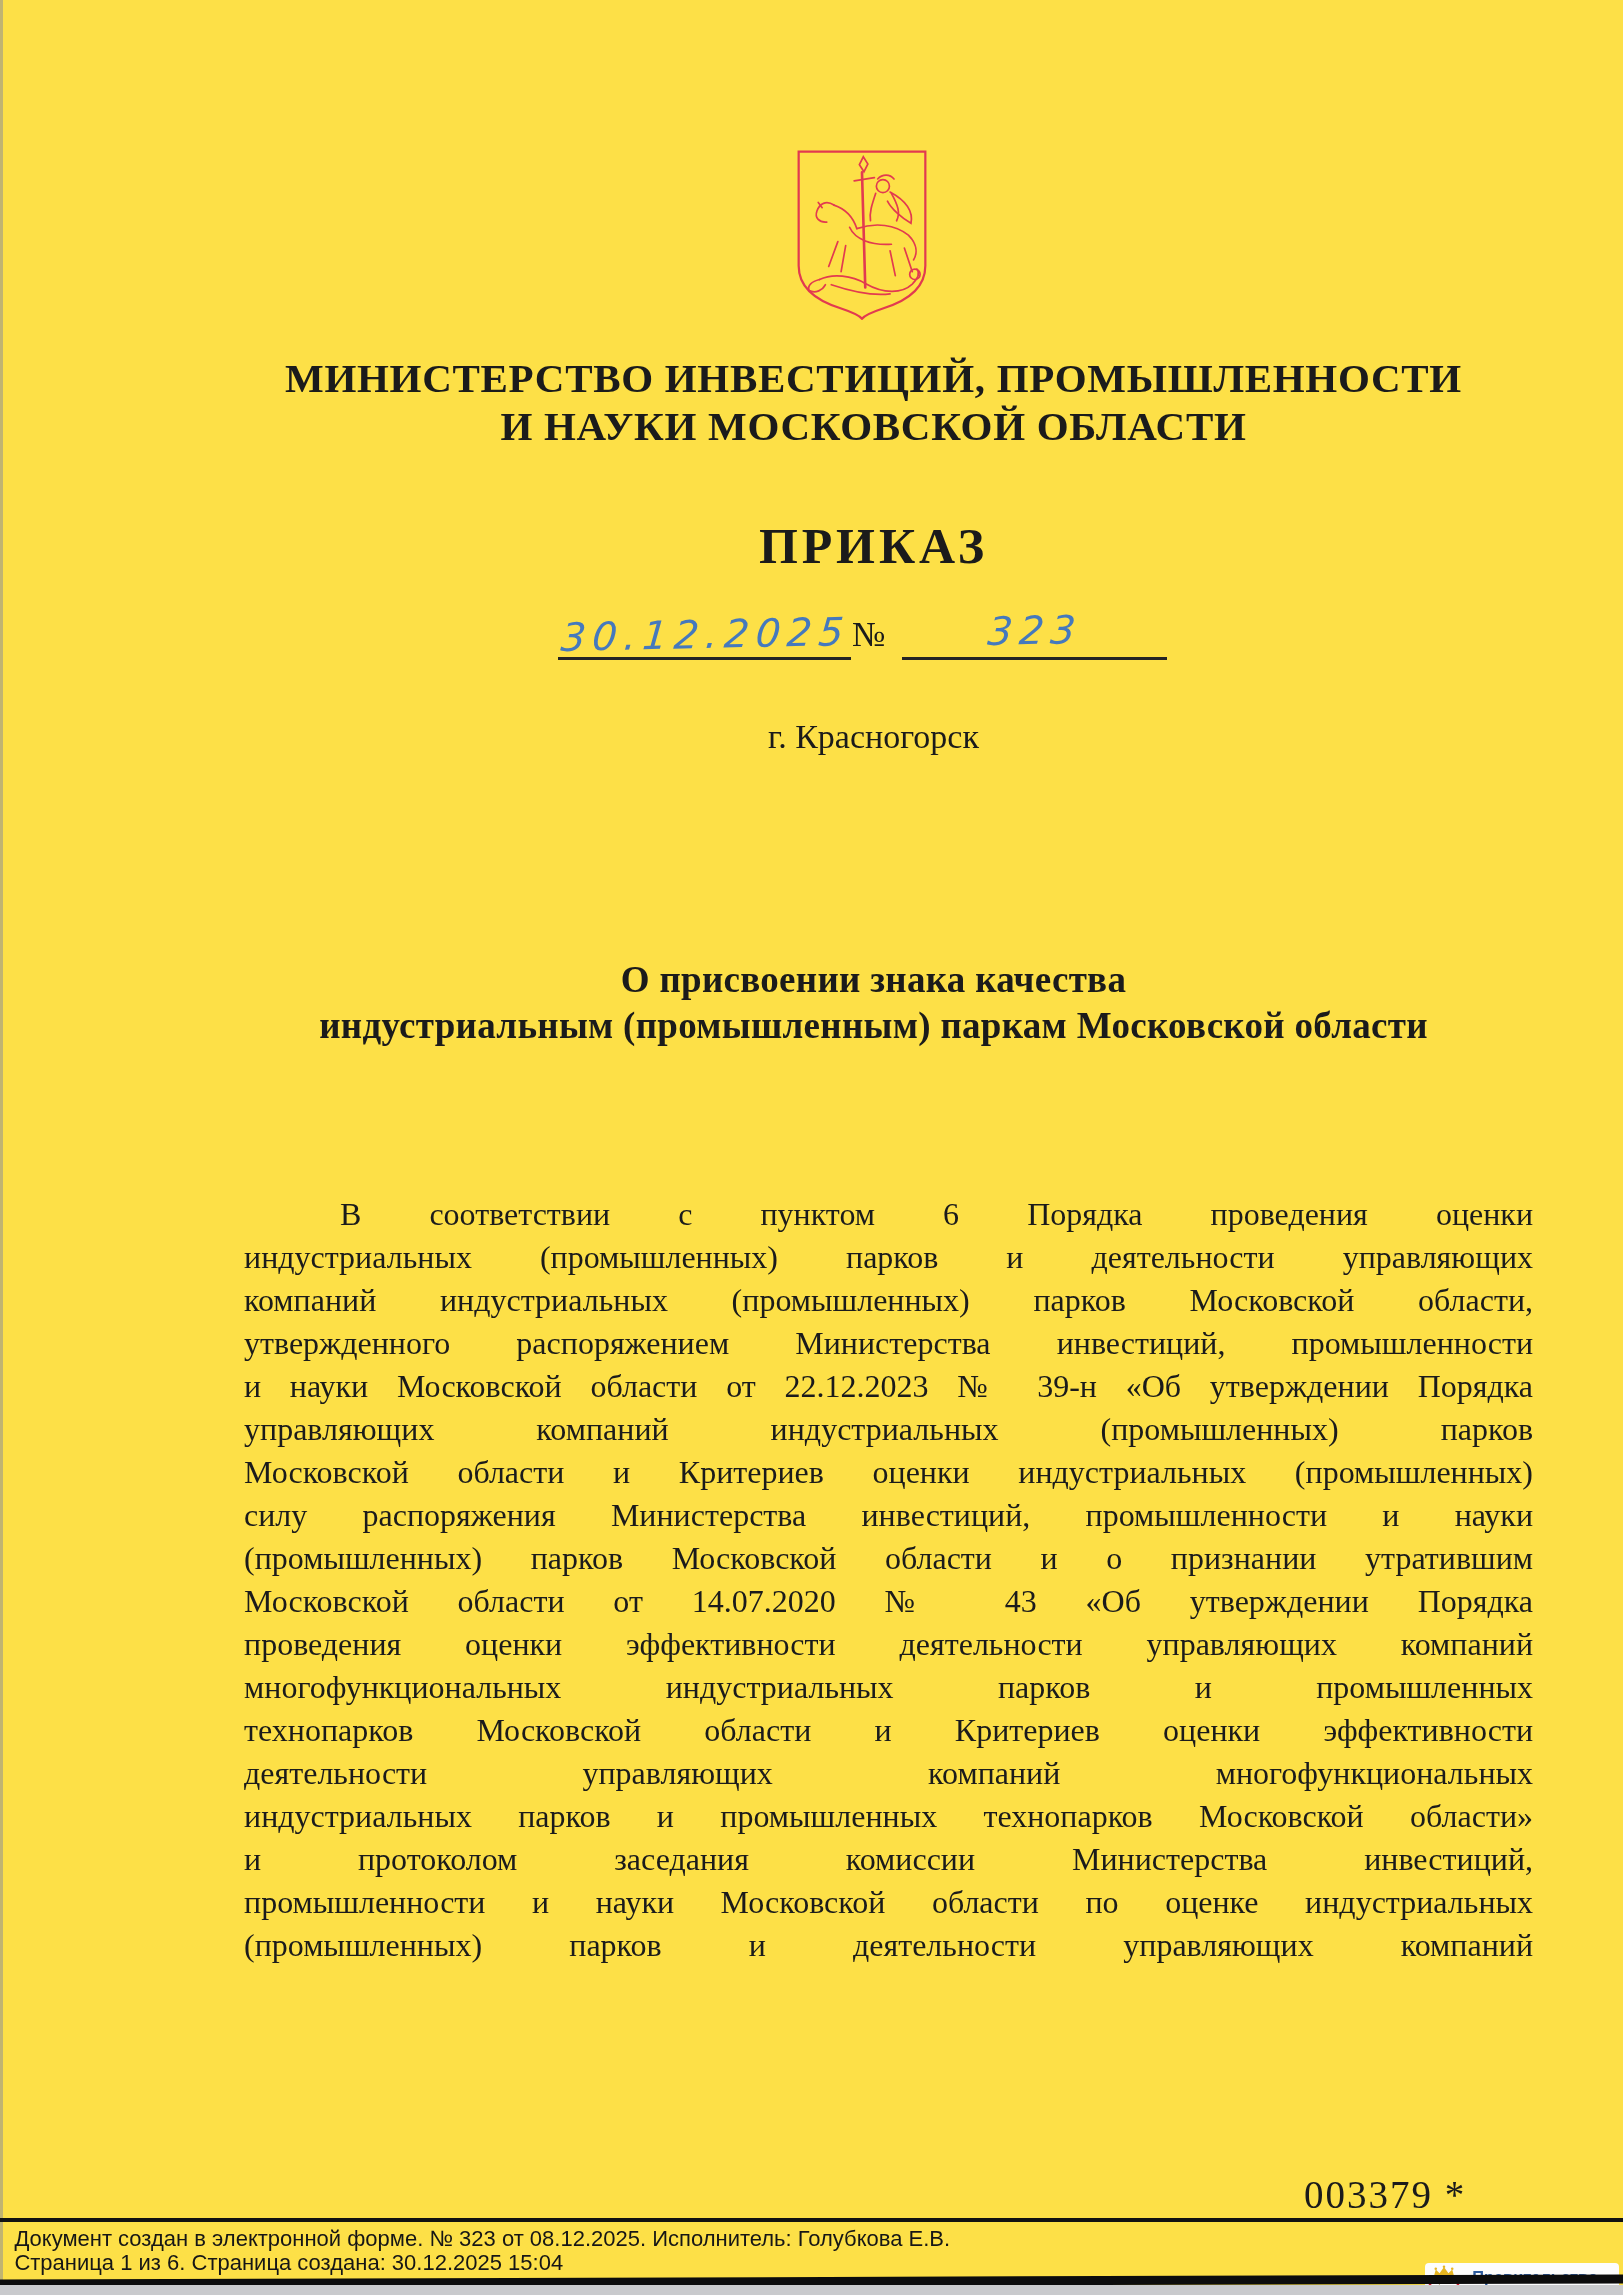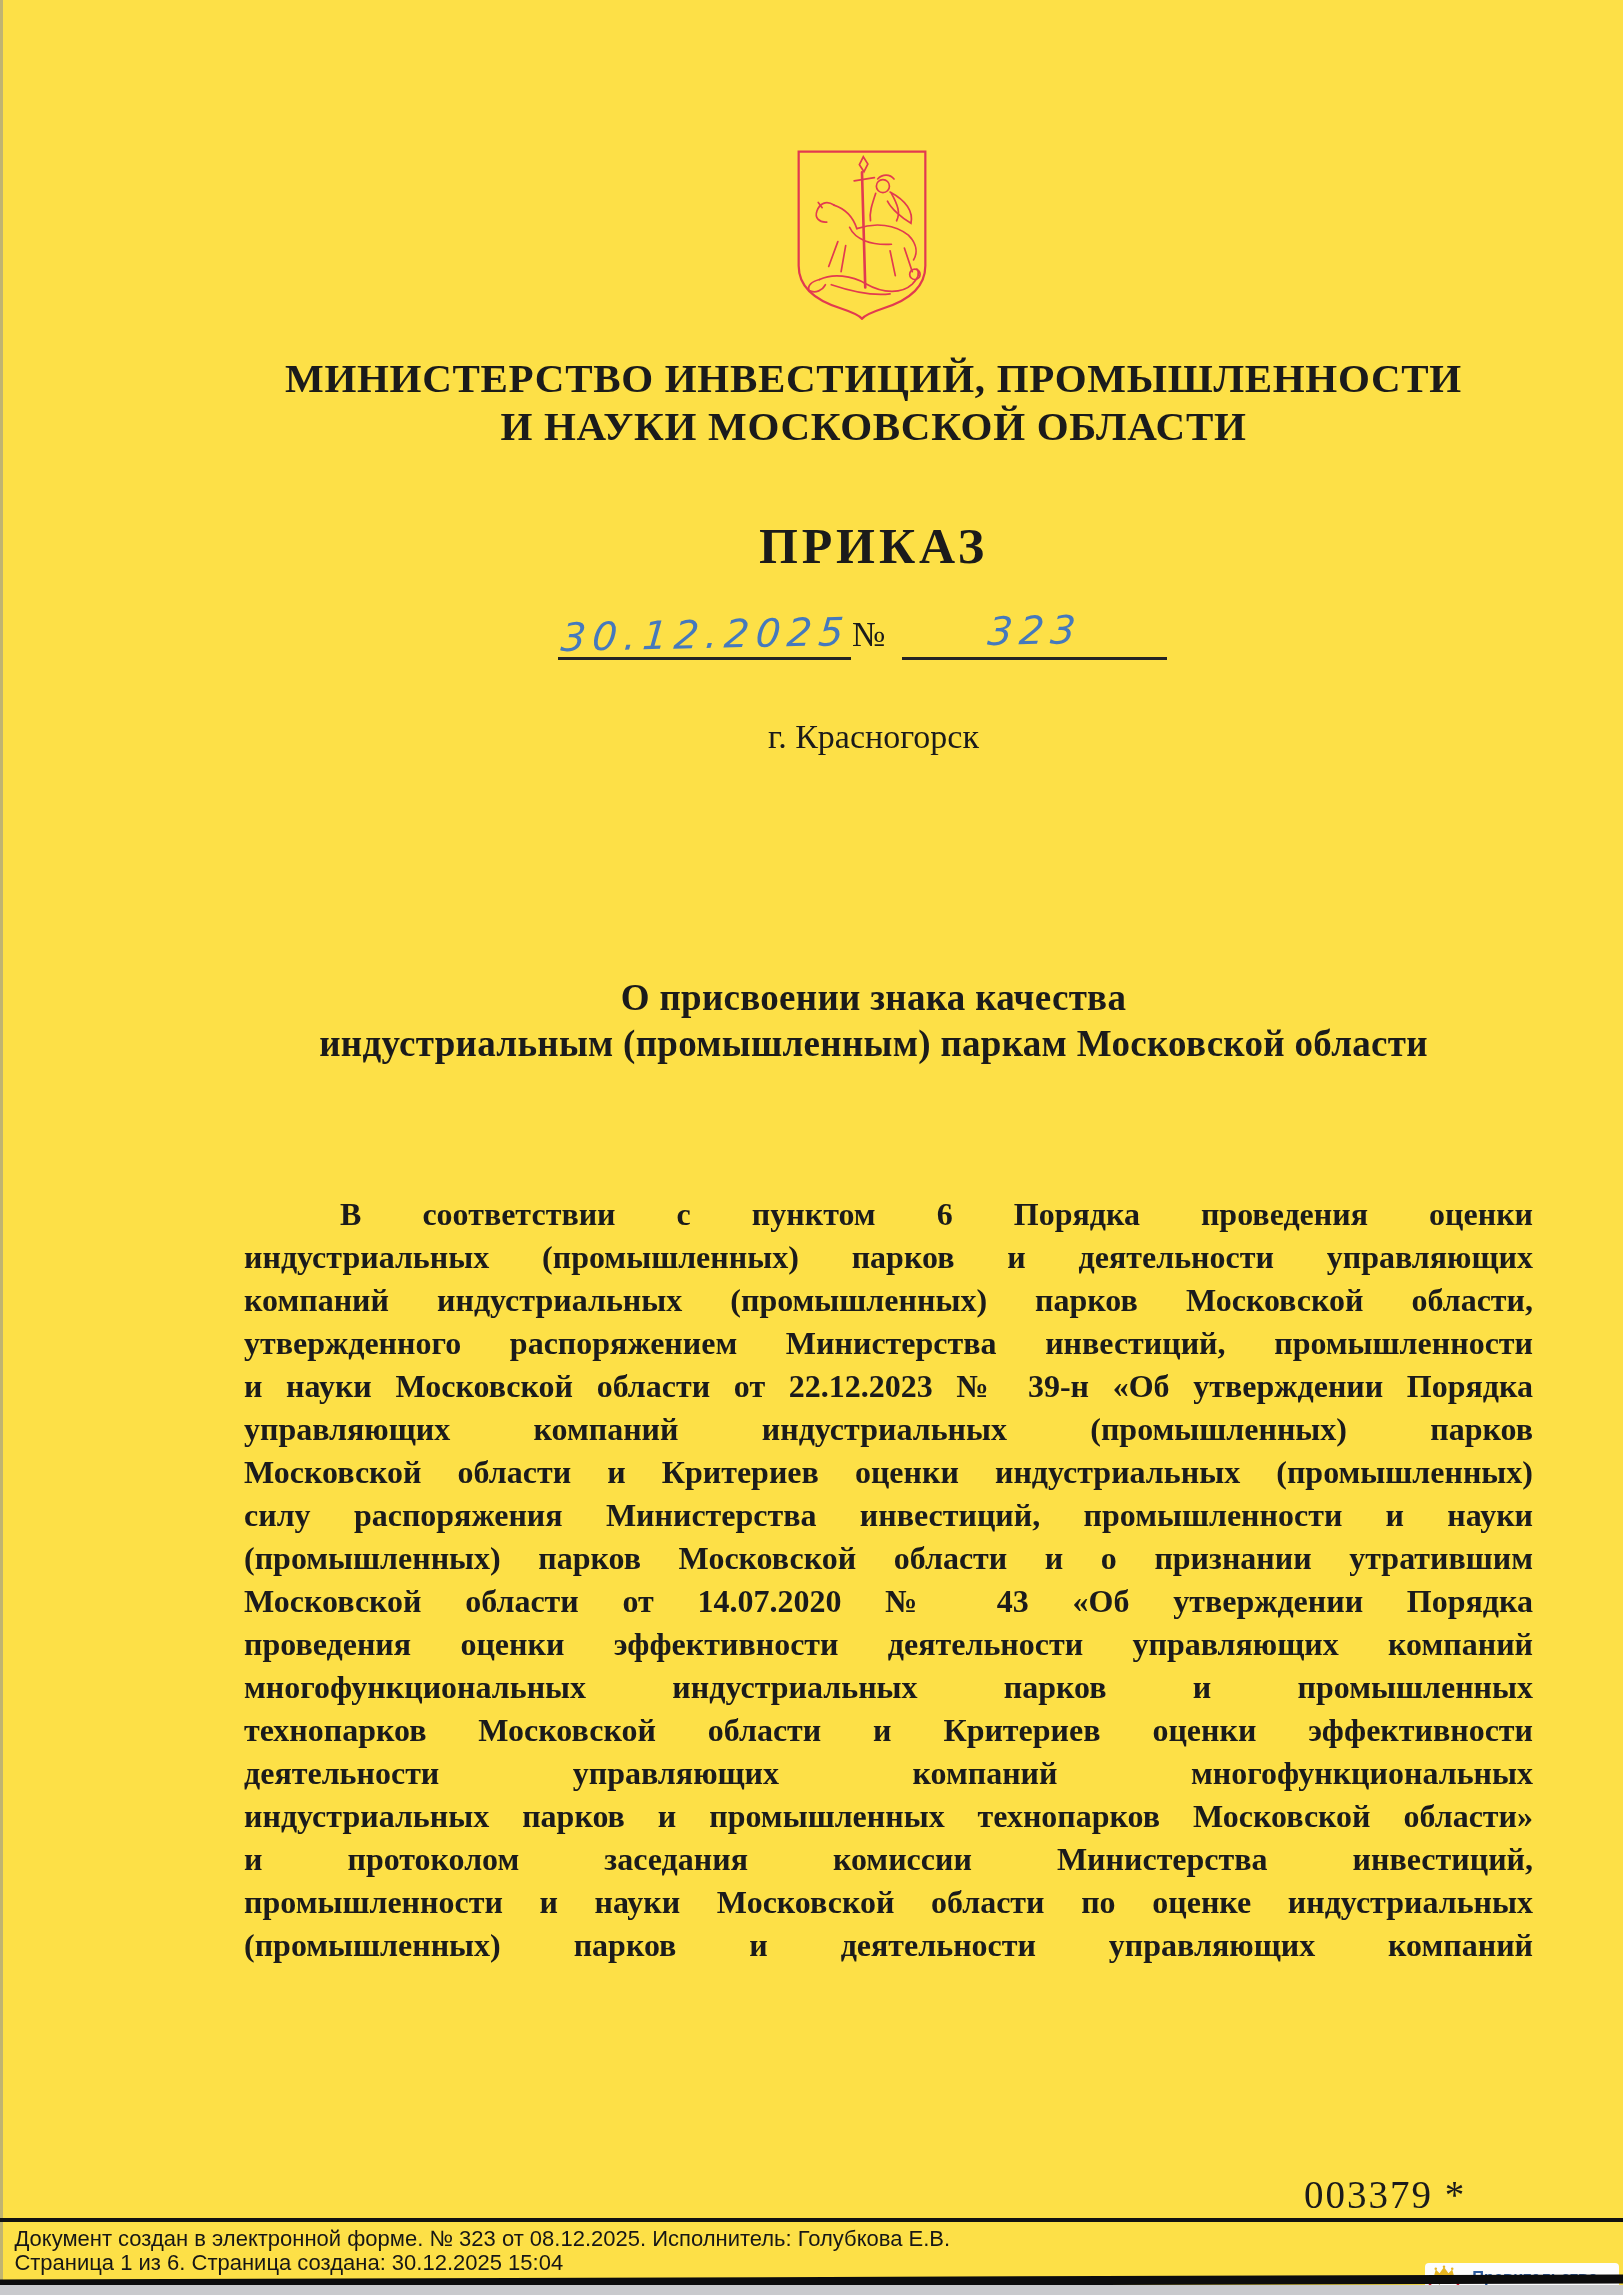--- a/index.html
+++ b/index.html
@@ -44,32 +44,31 @@
   }
   .hw-date{position:absolute;left:560px;top:612px;width:291px;text-align:center;}
   .hw-num{position:absolute;left:904px;top:608px;width:262px;text-align:center;}
   .num-sign{position:absolute;left:852px;top:615px;font-size:35px;}
   .rule{position:absolute;height:2.6px;background:#242424;}
   .rule-date{left:558px;top:657px;width:293px;}
   .rule-num{left:902px;top:657px;width:265px;}
 
   .city{top:718px;font-size:34px;}
 
-  .doc-title{top:957px;font-weight:bold;font-size:37px;line-height:46px;letter-spacing:0.3px;margin-top:18px;}
+  .doc-title{top:957px;font-weight:bold;font-size:37px;line-height:46px;letter-spacing:0.3px;}
 
   
   .body-text{
     position:absolute;left:244px;top:1193px;width:1289px;
     font-size:32px;
   }
   .bline{
     height:43px;line-height:43px;
     text-align:justify;text-align-last:justify;
     white-space:nowrap;
-    font-weight:bold;
   }
   .bline.first{text-indent:96px;}
 
   .stamp{
     position:absolute;left:1277px;top:2172px;width:216px;
     font-size:39px;letter-spacing:2px;text-align:center;
   }
 
   
   .footer-rule{position:absolute;left:0;top:2218px;width:1623px;height:3.9px;background:#111;}

